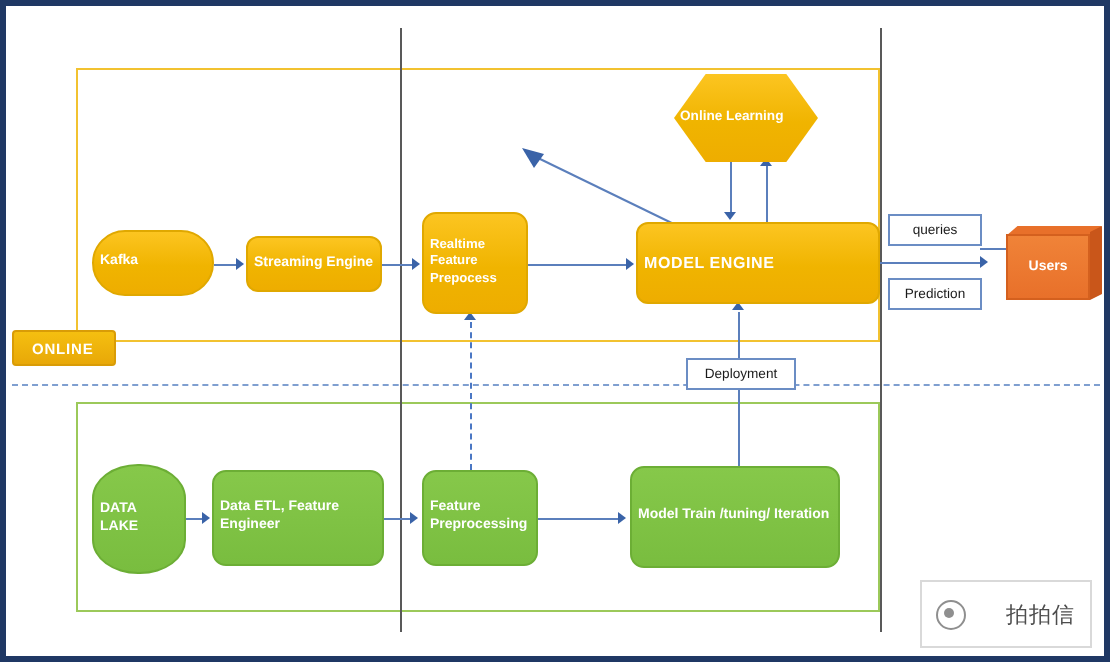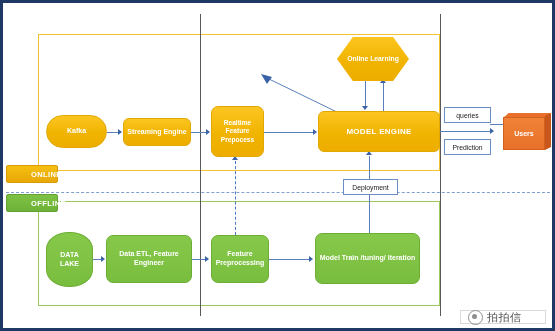--- a/index.html
+++ b/index.html
@@ -49,21 +49,21 @@
   #online-offline-divider{
     position:absolute;left:3px;top:189px;width:549px;height:0;
     border-top:1px dashed #7f9fd0;
   }
 
   
   .badge{
     position:absolute;
     height:18px;
     display:flex;align-items:center;
-    padding:0 24px;
+    padding:0 9px;
     color:#ffffff;
     font-size:7.5px;
     font-weight:bold;
     letter-spacing:.4px;
     border-radius:2px;
     box-sizing:border-box;
   }
   #badge-online{
     left:3px;top:162px;width:52px;
     background:linear-gradient(180deg,#f5bf10 0%,#e8a808 100%);
@@ -73,21 +73,20 @@
     left:3px;top:191px;width:52px;
     background:linear-gradient(180deg,#7ec144 0%,#6db238 100%);
     border:1px solid #63a232;
   }
 
   
   .node{
     position:absolute;
     box-sizing:border-box;
     display:flex;align-items:center;justify-content:center;
-    text-align:center;
     color:#ffffff;
     line-height:1.25;
     z-index:5;
   }
   .node .lbl{display:block;width:100%;padding:0 3px;}
   .orange{
     background:linear-gradient(180deg,#fcc521 0%,#f0b400 55%,#eead00 100%);
     border:1px solid #e0a800;
   }
   .green{
@@ -189,26 +188,26 @@
   .ar-down{border-left:3px solid transparent;border-right:3px solid transparent;border-top:4px solid #3a63a8;}
 
   
   #diag-rt-ol{
     position:absolute;left:258px;top:70px;width:82px;height:43px;z-index:2;
   }
 
   
   #watermark{
     position:absolute;right:6px;bottom:4px;
-    width:86px;height:14px;
+    width:86px;height:34px;
     background:#ffffff;
     border:1px solid #d9d9d9;
     box-sizing:border-box;
     display:flex;align-items:center;
-    gap:4px;padding-left:7px;
+    gap:20px;padding-left:7px;
     z-index:20;
   }
   #watermark .wm-logo{
     width:13px;height:13px;border-radius:50%;
     border:1.4px solid #8f8f8f;
     position:relative;
     flex:0 0 auto;
   }
   #watermark .wm-logo::after{
     content:"";position:absolute;left:2.6px;top:3.2px;
@@ -225,21 +224,20 @@
 
 <div id="canvas">
 
   <div class="region" id="online-region"></div>
   <div class="region" id="offline-region"></div>
   <div class="region" id="automl-region"></div>
 
   <div id="online-offline-divider"></div>
 
   <div class="badge" id="badge-online">ONLINE</div>
-  <div class="badge" id="badge-offline">OFFLINE</div>
 
   <div class="conn h-line" style="left:104px;top:129px;width:12px;"></div>
   <div class="arrow ar-right" style="left:115px;top:126px;"></div>
 
   <div class="conn h-line" style="left:188px;top:129px;width:16px;"></div>
   <div class="arrow ar-right" style="left:203px;top:126px;"></div>
 
   <div class="conn h-line" style="left:261px;top:129px;width:50px;"></div>
   <div class="arrow ar-right" style="left:310px;top:126px;"></div>
 

